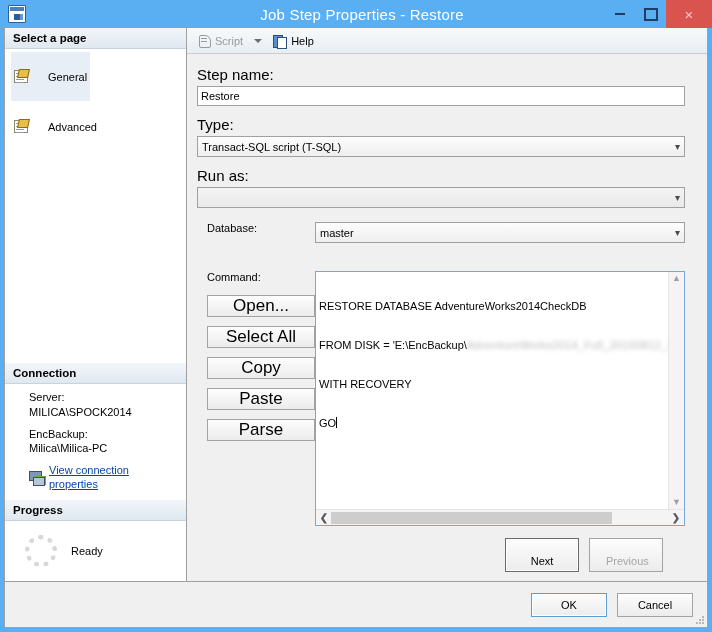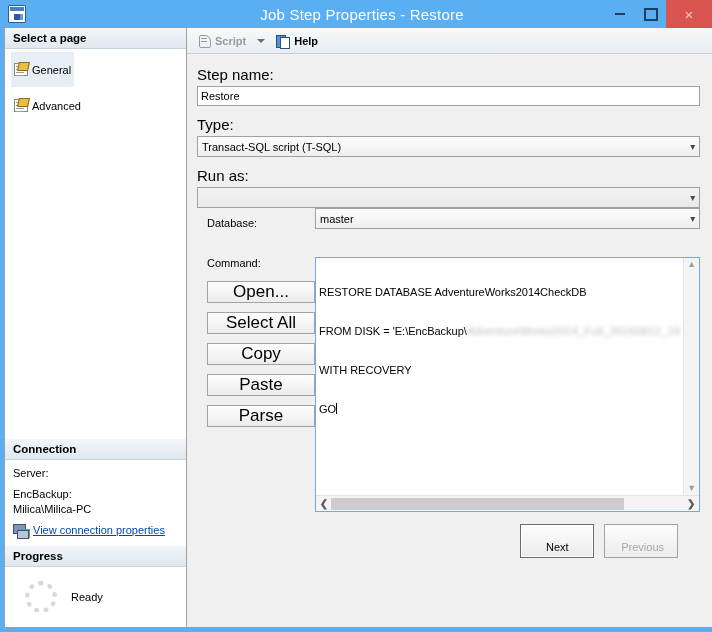--- a/index.html
+++ b/index.html
@@ -102,21 +102,21 @@
     color: #f3c9c9;
   }
 
   
   .body-area {
     flex: 1 1 auto;
     background: #efefef;
     border: 1px solid #a0a0a0;
     border-top: none;
     display: flex;
-    flex-direction: row;
+    flex-direction: column;
     position: relative;
     min-height: 0;
   }
   .content-row {
     flex: 1 1 auto;
     display: flex;
     min-height: 0;
   }
 
   
@@ -137,22 +137,22 @@
     padding: 4px 8px 4px 8px;
     font-size: 11.5px;
   }
   .page-list {
     padding: 3px 0 0 6px;
     flex: 0 0 auto;
   }
   .page-item {
     display: flex;
     align-items: center;
-    gap: 4px;
-    padding: 11px 3px;
+    gap: 20px;
+    padding: 18px 3px;
     margin-bottom: 1px;
     width: fit-content;
     cursor: default;
   }
   .page-item.selected { background: #e8eef5; }
   .pg-icon {
     width: 14px; height: 13px;
     background: #ffffff;
     border: 1px solid #8a8a6e;
     position: relative;
@@ -170,21 +170,21 @@
     content: "";
     position: absolute;
     right: -2px; top: -2px;
     width: 9px; height: 7px;
     background: #e8bd48;
     border: 1px solid #8a6a1e;
     transform: skewX(-12deg);
   }
   .sidebar-spacer { flex: 1 1 auto; }
   .conn-body {
-    padding: 6px 8px 8px 8px;
+    padding: 6px 8px 8px 24px;
     color: #000000;
     line-height: 1.33;
     font-size: 11px;
   }
   .conn-block { margin-bottom: 7px; }
   .conn-link-row {
     display: flex;
     align-items: center;
     gap: 5px;
     margin-top: 4px;
@@ -250,21 +250,20 @@
     gap: 3px;
     padding: 0 6px;
   }
   .tb-item {
     display: flex;
     align-items: center;
     gap: 4px;
     padding: 2px 4px;
     font-size: 11px;
     cursor: default;
-    font-weight: bold;
   }
   .tb-item.disabled { color: #9a9a9a; }
   .script-icon {
     width: 14px; height: 14px;
     position: relative;
     flex: 0 0 14px;
   }
   .script-icon::before {
     content: "";
     position: absolute;
@@ -349,21 +348,22 @@
   .combo .chev {
     margin-left: auto;
     color: #4a4a4a;
     font-size: 10px;
     line-height: 1;
   }
   .spacer-10 { height: 10px; }
 
   .db-row {
     display: flex;
-    align-items: flex-end;
+    align-items: flex-start;
+    margin-top: 14px;
   }
   .db-label {
     width: 118px;
     flex: 0 0 118px;
     padding-left: 10px;
     font-size: 11px;
   }
   .db-combo { flex: 1 1 auto; }
 
   .cmd-row {
@@ -571,20 +571,21 @@
             <span>Advanced</span>
           </div>
         </div>
 
         <div class="sidebar-spacer"></div>
 
         <div class="section-head">Connection</div>
         <div class="conn-body">
           <div class="conn-block">
             <div>Server:</div>
+            <div>MILICA\SPOCK2014</div>
           </div>
           <div class="conn-block">
             <div>EncBackup:</div>
             <div>Milica\Milica-PC</div>
           </div>
           <div class="conn-link-row">
             <span class="conn-icon"></span>
             <span class="conn-link">View connection properties</span>
           </div>
         </div>

